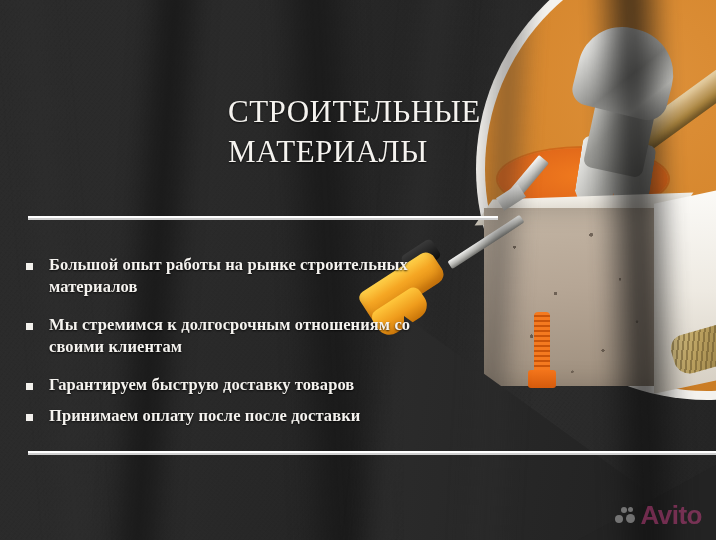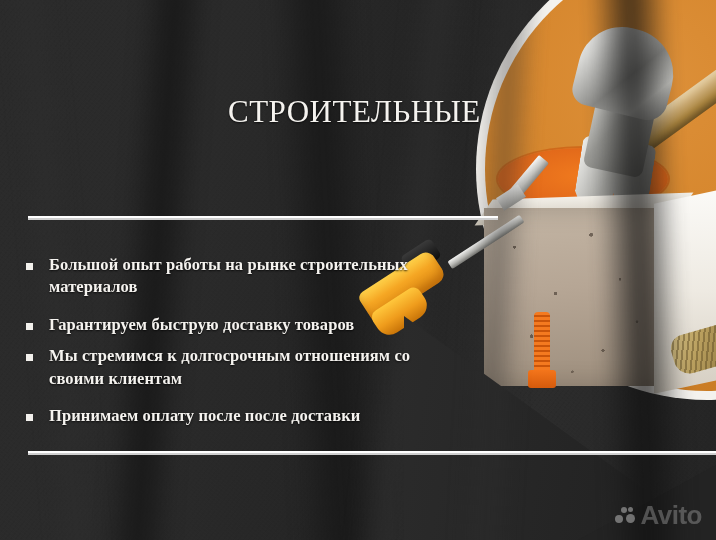--- a/index.html
+++ b/index.html
@@ -303,21 +303,21 @@
     gap: 5px;
     opacity: .42;
   }
   .avito .dots { position: relative; width: 20px; height: 18px; }
   .avito .dots i { position: absolute; display: block; border-radius: 50%; background: #e8e8e8; }
   .avito .dots i:nth-child(1){ width:8px;height:8px; left:0; top:9px; }
   .avito .dots i:nth-child(2){ width:6px;height:6px; left:6px; top:1px; }
   .avito .dots i:nth-child(3){ width:9px;height:9px; left:11px; top:8px; }
   .avito .dots i:nth-child(4){ width:5px;height:5px; left:13px; top:1px; }
   .avito .word {
-    color: #a3a3a3;
+    color: #ec4899;
     font-family: "Liberation Sans", sans-serif;
     font-weight: bold;
     font-size: 26px;
     letter-spacing: -.5px;
     line-height: 1;
   }
 </style>
 </head>
 <body>
 
@@ -354,37 +354,38 @@
   <div class="photo sd-grip2"></div>
 
   <div class="fg-wedge"></div>
   <div class="fg-wedge2"></div>
   <div class="streak s4"></div>
   <div class="streak s5"></div>
 
 
   <div class="headline">
     <div>СТРОИТЕЛЬНЫЕ</div>
+    <div>МАТЕРИАЛЫ</div>
   </div>
 
   <div class="rule top"></div>
   <div class="rule bottom"></div>
 
   <div class="bullets">
     <div class="bullet">
       <span class="sq"></span>
       <span class="txt">Большой опыт работы на рынке строительных материалов</span>
     </div>
+    <div class="bullet">
+      <span class="sq"></span>
+      <span class="txt">Мы стремимся к долгосрочным отношениям со своими клиентам</span>
+    </div>
     <div class="bullet tight">
       <span class="sq"></span>
       <span class="txt">Гарантируем быструю доставку товаров</span>
-    </div>
-    <div class="bullet">
-      <span class="sq"></span>
-      <span class="txt">Мы стремимся к долгосрочным отношениям со своими клиентам</span>
     </div>
     <div class="bullet tight">
       <span class="sq"></span>
       <span class="txt">Принимаем оплату после после доставки</span>
     </div>
   </div>
 
   <div class="avito">
     <span class="dots">
       <i></i>

